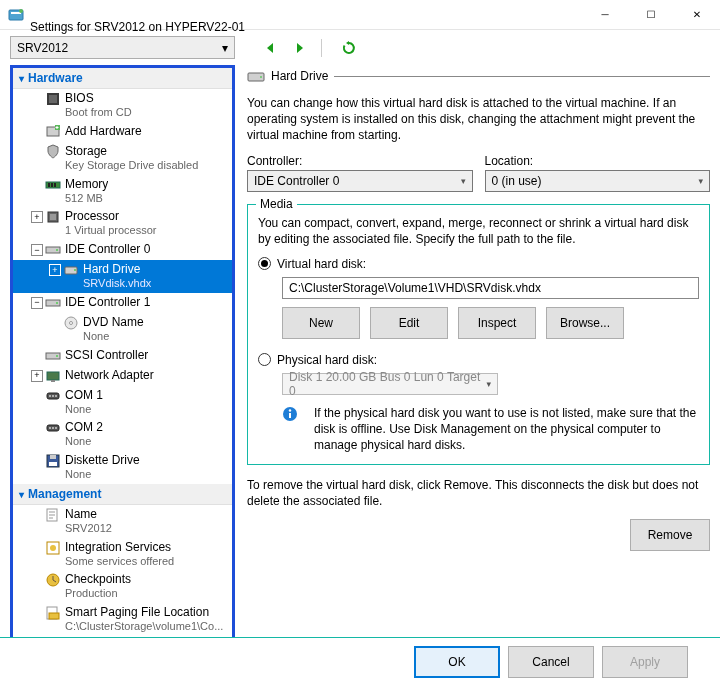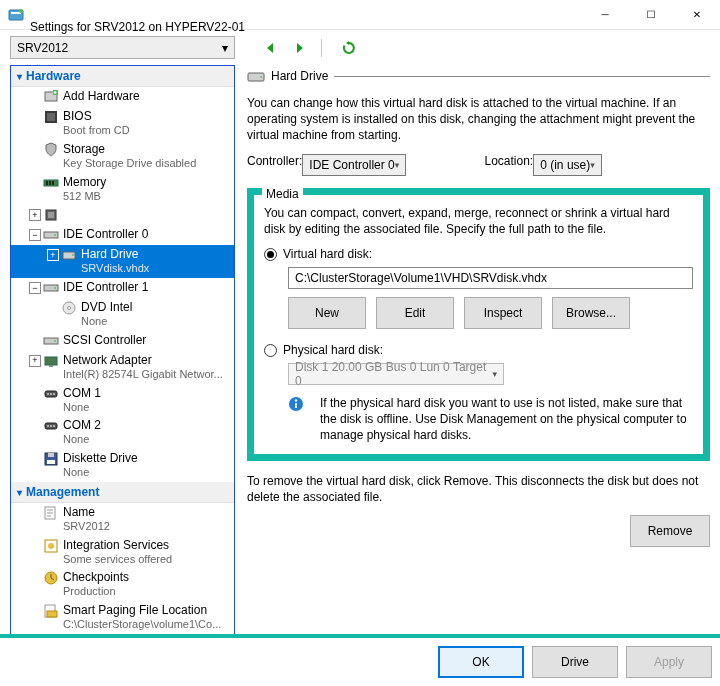--- a/index.html
+++ b/index.html
@@ -5,21 +5,21 @@
 * { box-sizing: border-box; font-family: "Segoe UI", Tahoma, sans-serif; }
 body { margin: 0; background: #fff; width: 720px; height: 686px; overflow: hidden; font-size: 12px; color: #000; }
 .titlebar { display: flex; align-items: center; height: 30px; padding: 0 0 0 8px; border-bottom: 1px solid #e5e5e5; }
 .titlebar .title-icon { width: 16px; height: 16px; margin-right: 6px; }
 .title-text { flex: 1; font-size: 12px; margin-top: 24px; }
 .winbtn { width: 46px; height: 30px; display: flex; align-items: center; justify-content: center; font-family: "Segoe MDL2 Assets", sans-serif; font-size: 10px; cursor: default; }
 .toolbar { display: flex; align-items: center; padding: 6px 10px; gap: 8px; }
 .vm-select { width: 225px; height: 23px; border: 1px solid #adadad; background: #eee; display: flex; align-items: center; padding: 0 6px; justify-content: space-between; }
 .arrow-btn { width: 20px; height: 20px; display: flex; align-items: center; justify-content: center; }
 .body-split { display: flex; padding: 0 10px; height: 580px; gap: 12px; }
-.left-pane { width: 225px; border: 1px solid #1d4ed8; overflow-y: auto; overflow-x: hidden; background: #fff; position: relative; }
+.left-pane { width: 225px; border: 3px solid #1d4ed8; overflow-y: auto; overflow-x: hidden; background: #fff; position: relative; }
 .left-pane::-webkit-scrollbar { width: 17px; }
 .left-pane::-webkit-scrollbar-track { background: #f0f0f0; }
 .left-pane::-webkit-scrollbar-thumb { background: #c1c1c1; border: 1px solid #a0a0a0; }
 .left-pane::-webkit-scrollbar-button { background: #f0f0f0; height: 17px; border: 1px solid #ccc; }
 .section-header { background: #f0f0f0; color: #0066cc; font-weight: bold; padding: 3px 6px; border-bottom: 1px solid #e0e0e0; }
 .tree-item { display: flex; align-items: flex-start; padding: 2px 4px; cursor: default; min-height: 16px; }
 .tree-item.selected { background: #0078d7; color: #fff; }
 .tree-item .expander { width: 12px; height: 12px; flex-shrink: 0; margin-top: 2px; margin-right: 2px; }
 .tree-item .expander.box { border: 1px solid #888; display: flex; align-items: center; justify-content: center; font-size: 9px; line-height: 1; }
 .tree-item .icon { width: 16px; height: 16px; flex-shrink: 0; margin-right: 4px; display: flex; align-items: center; justify-content: center; }
@@ -28,38 +28,38 @@
 .tree-item .sub { color: #666; font-size: 11px; white-space: nowrap; overflow: hidden; text-overflow: ellipsis; }
 .tree-item.selected .sub { color: #e8e8ff; }
 .tree-item.indent-1 { padding-left: 18px; }
 .tree-item.indent-2 { padding-left: 36px; }
 .right-pane { flex: 1; display: flex; flex-direction: column; padding-top: 4px; }
 .right-header { display: flex; align-items: center; gap: 6px; padding-bottom: 4px; margin-bottom: 2px; }
 .right-header .hline { flex: 1; height: 1px; background: #888; }
 .hd-icon { width: 18px; height: 14px; }
 .desc { margin: 6px 0 10px 0; line-height: 1.35; }
 .row { display: flex; gap: 12px; margin-bottom: 2px; }
-.col { flex: 1; display: flex; }
+.col { flex: 1; display: flex; flex-direction: column; }
 .lbl-s { margin-bottom: 2px; }
 .dd { height: 22px; border: 1px solid #777; background: #efefef; display: flex; align-items: center; justify-content: space-between; padding: 0 6px; font-size: 12px; }
 .dd.disabled { color: #888; background: #f4f4f4; border-color: #bbb; }
 .dd .chev { font-size: 9px; color: #555; }
-.fieldset { border: 7px solid #14b8a6; margin-top: 10px; padding: 8px 10px 10px 10px; position: relative; }
+.fieldset { border: 1px solid #14b8a6; margin-top: 10px; padding: 8px 10px 10px 10px; position: relative; }
 .fieldset .legend { position: absolute; top: -8px; left: 8px; background: #fff; padding: 0 4px; font-size: 12px; }
-.radio-row { display: flex; align-items: flex-end; gap: 6px; margin-top: 4px; }
+.radio-row { display: flex; align-items: flex-start; gap: 6px; margin-top: 4px; }
 .radio { width: 13px; height: 13px; border: 1px solid #333; border-radius: 50%; display: flex; align-items: center; justify-content: center; flex-shrink: 0; }
 .radio.checked::after { content: ""; width: 7px; height: 7px; border-radius: 50%; background: #000; }
 .path-input { margin: 6px 0 8px 24px; height: 22px; border: 1px solid #888; padding: 2px 6px; background: #fff; font-size: 12px; display: flex; align-items: center; }
 .btn-row { display: flex; gap: 10px; margin-left: 24px; }
 .btn { height: 32px; min-width: 78px; border: 1px solid #adadad; background: #e1e1e1; display: flex; align-items: center; justify-content: center; padding: 0 10px; font-size: 12px; cursor: default; }
 .btn.default { border: 2px solid #0078d7; background: #e5f1fb; }
 .btn.disabled { color: #a0a0a0; }
 .info-row { display: flex; gap: 16px; margin: 10px 0 0 24px; align-items: flex-start; }
 .info-icon { width: 16px; height: 16px; flex-shrink: 0; margin-top: 1px; }
-.footer { display: flex; gap: 8px; justify-content: flex-end; padding: 8px 8px; position: absolute; bottom: 0; left: 0; right: 0; border-top: 4px solid #14b8a6; background: #fff; }
+.footer { display: flex; gap: 8px; justify-content: flex-end; padding: 8px 32px; position: absolute; bottom: 0; left: 0; right: 0; border-top: 1px solid #14b8a6; background: #fff; }
 svg { display: block; }
 </style>
 </head>
 <body>
 
 <div class="titlebar">
   <span class="title-icon">
     <svg viewBox="0 0 16 16">
         <rect x="1" y="3" width="14" height="10" rx="1" fill="#4fa3d1" stroke="#2a7aab"></rect>
         <rect x="3" y="5" width="10" height="2" fill="#fff"></rect>
@@ -101,40 +101,40 @@
 
   <div class="left-pane">
     <div class="section-header">
       <span style="font-size:10px;margin-right:4px">▾</span><span>Hardware</span>
     </div>
     <div id="hw-items">
         <div class="tree-item indent-1">
           <span class="expander"></span>
           <span class="icon">
             <svg width="16" height="16" viewBox="0 0 16 16">
+              <rect x="2" y="2" width="12" height="12" fill="#3a3a3a"></rect>
+              <rect x="4" y="4" width="8" height="8" fill="#666"></rect>
+            </svg>
+          </span>
+          <span class="labels">
+            <span class="lbl">BIOS</span>
+            <span class="sub">Boot from CD</span>
+          </span>
+        </div>
+        <div class="tree-item indent-1">
+          <span class="expander"></span>
+          <span class="icon">
+            <svg width="16" height="16" viewBox="0 0 16 16">
               <rect x="2" y="3" width="12" height="9" fill="#d0d0d0" stroke="#666"></rect>
               <rect x="10" y="1" width="5" height="5" fill="#5cb85c"></rect>
               <path d="M12 2v3M10.5 3.5h3" stroke="#fff"></path>
             </svg>
           </span>
           <span class="labels">
             <span class="lbl">Add Hardware</span>
-          </span>
-        </div>
-        <div class="tree-item indent-1">
-          <span class="expander"></span>
-          <span class="icon">
-            <svg width="16" height="16" viewBox="0 0 16 16">
-              <rect x="2" y="2" width="12" height="12" fill="#3a3a3a"></rect>
-              <rect x="4" y="4" width="8" height="8" fill="#666"></rect>
-            </svg>
-          </span>
-          <span class="labels">
-            <span class="lbl">BIOS</span>
-            <span class="sub">Boot from CD</span>
           </span>
         </div>
         <div class="tree-item indent-1">
           <span class="expander"></span>
           <span class="icon">
             <svg width="16" height="16" viewBox="0 0 16 16">
               <path d="M8 1l5 2v4c0 4-5 7-5 7s-5-3-5-7V3z" fill="#bbb" stroke="#666"></path>
             </svg>
           </span>
           <span class="labels">
@@ -158,20 +158,24 @@
           </span>
         </div>
         <div class="tree-item indent-1">
           <span class="expander box">+</span>
           <span class="icon">
             <svg width="16" height="16" viewBox="0 0 16 16">
               <rect x="3" y="3" width="10" height="10" fill="#666" stroke="#333"></rect>
               <rect x="5" y="5" width="6" height="6" fill="#999"></rect>
             </svg>
           </span>
+          <span class="labels">
+            <span class="lbl">Processor</span>
+            <span class="sub">1 Virtual processor</span>
+          </span>
         </div>
         <div class="tree-item indent-1">
           <span class="expander box">−</span>
           <span class="icon">
             <svg width="16" height="16" viewBox="0 0 16 16">
               <rect x="1" y="5" width="14" height="6" fill="#ccc" stroke="#666"></rect>
               <circle cx="12" cy="8" r="1" fill="#5c5"></circle>
             </svg>
           </span>
           <span class="labels">
@@ -205,21 +209,21 @@
         </div>
         <div class="tree-item indent-2">
           <span class="expander"></span>
           <span class="icon">
             <svg width="16" height="16" viewBox="0 0 16 16">
               <circle cx="8" cy="8" r="6" fill="#e8e8e8" stroke="#999"></circle>
               <circle cx="8" cy="8" r="1.5" fill="#fff" stroke="#999"></circle>
             </svg>
           </span>
           <span class="labels">
-            <span class="lbl">DVD Intel</span>
+            <span class="lbl">DVD Name</span>
             <span class="sub">None</span>
           </span>
         </div>
         <div class="tree-item indent-1">
           <span class="expander"></span>
           <span class="icon">
             <svg width="16" height="16" viewBox="0 0 16 16">
               <rect x="1" y="5" width="14" height="6" fill="#ccc" stroke="#666"></rect>
               <circle cx="12" cy="8" r="1" fill="#5c5"></circle>
             </svg>
@@ -231,21 +235,20 @@
         <div class="tree-item indent-1">
           <span class="expander box">+</span>
           <span class="icon">
             <svg width="16" height="16" viewBox="0 0 16 16">
               <rect x="2" y="4" width="12" height="8" fill="#4a7a4a" stroke="#265"></rect>
               <rect x="6" y="12" width="4" height="2" fill="#888"></rect>
             </svg>
           </span>
           <span class="labels">
             <span class="lbl">Network Adapter</span>
-            <span class="sub">Intel(R) 82574L Gigabit Networ...</span>
           </span>
         </div>
         <div class="tree-item indent-1">
           <span class="expander"></span>
           <span class="icon">
             <svg width="16" height="16" viewBox="0 0 16 16">
               <rect x="2" y="5" width="12" height="6" rx="2" fill="#555" stroke="#222"></rect>
               <circle cx="5" cy="8" r="1" fill="#ccc"></circle>
               <circle cx="8" cy="8" r="1" fill="#ccc"></circle>
               <circle cx="11" cy="8" r="1" fill="#ccc"></circle>
@@ -432,18 +435,18 @@
         </div>
     </div>
   </div>
 </div>
 
 <div class="footer">
   <div class="btn default" style="min-width:86px">
       <span>OK</span>
     </div>
   <div class="btn" style="min-width:86px">
-      <span>Drive</span>
+      <span>Cancel</span>
     </div>
   <div class="btn disabled" style="min-width:86px">
       <span>Apply</span>
     </div>
 </div>
 
 </body></html>

